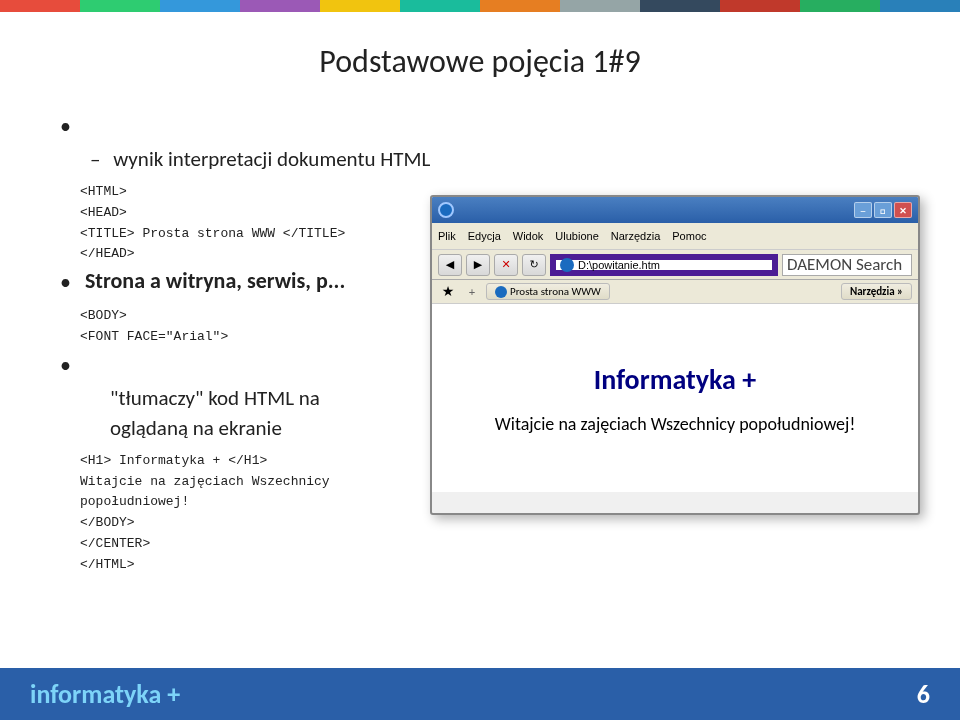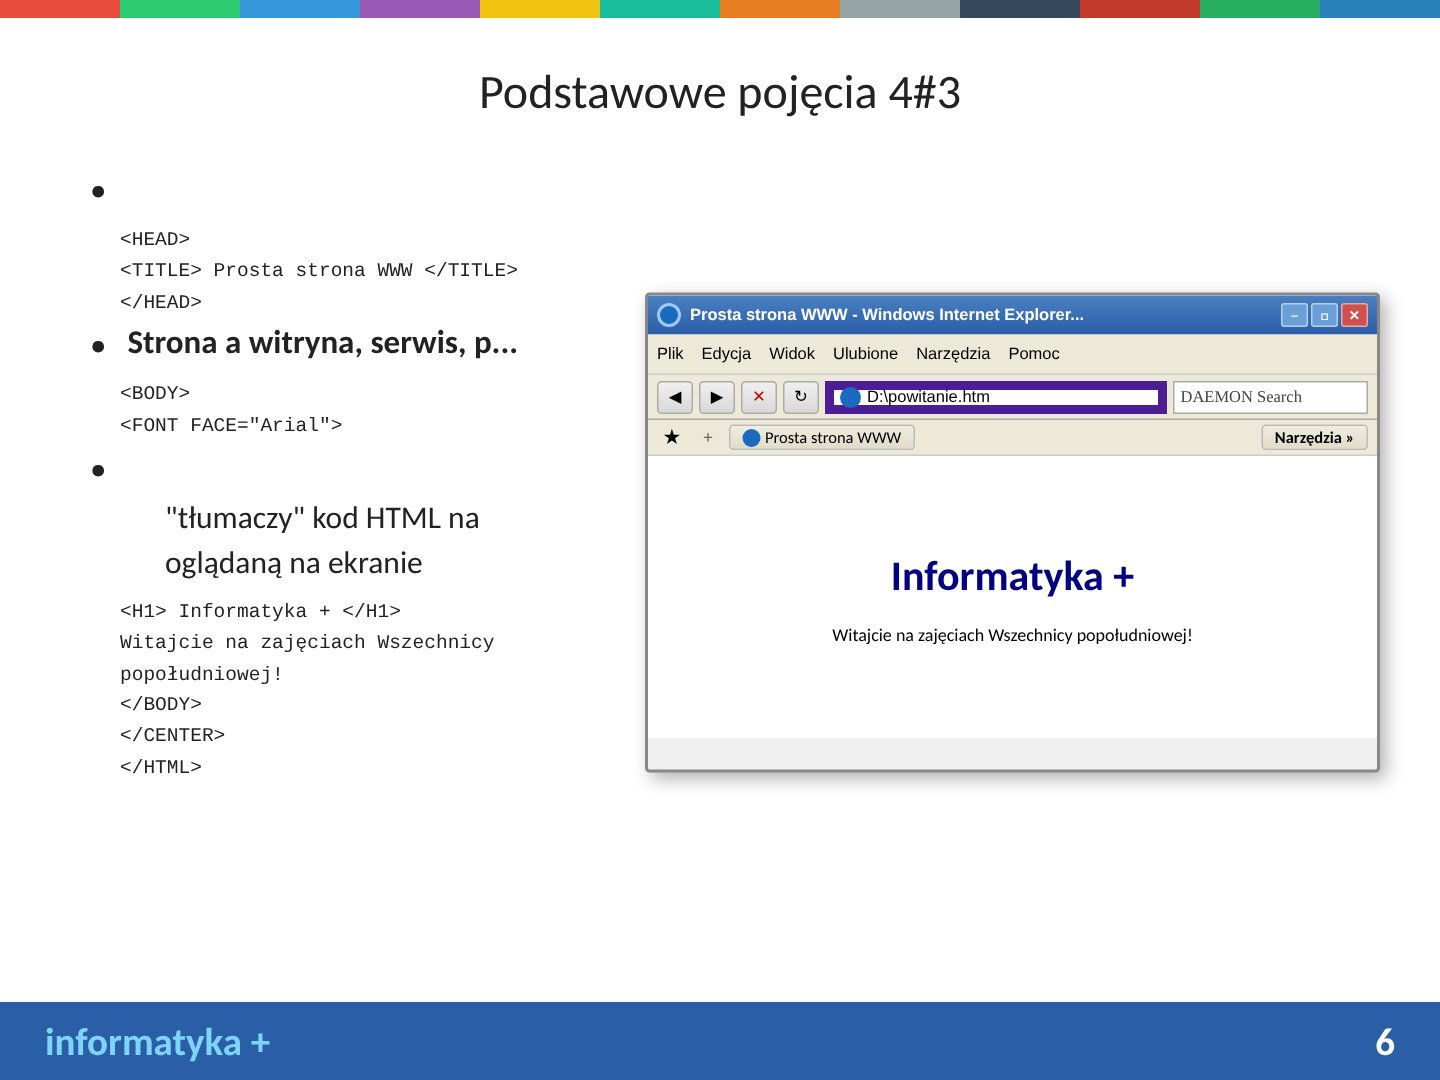--- a/index.html
+++ b/index.html
@@ -246,21 +246,21 @@
 
     .browser-h1 {
       font-size: 28px;
       font-weight: bold;
       color: #000080;
       margin-bottom: 16px;
       text-align: center;
     }
 
     .browser-text {
-      font-size: 12px;
+      font-size: 18px;
       color: #000;
       text-align: center;
     }
 
     
     .bottom-bar {
       position: absolute;
       bottom: 0;
       left: 0;
       width: 100%;
@@ -302,29 +302,34 @@
   <div class="top-bar-segment" style="background:#e67e22;"></div>
   <div class="top-bar-segment" style="background:#95a5a6;"></div>
   <div class="top-bar-segment" style="background:#34495e;"></div>
   <div class="top-bar-segment" style="background:#c0392b;"></div>
   <div class="top-bar-segment" style="background:#27ae60;"></div>
   <div class="top-bar-segment" style="background:#2980b9;"></div>
 </div>
 
 <div class="main-content">
 
-  <h1 class="slide-title">Podstawowe pojęcia 4#3</h1>
+  <h1 class="slide-title">Podstawowe pojęcia 1#9</h1>
 
   <div class="bullet-section">
     <div class="bullet-item">
       <span class="bullet-dot">•</span>
     </div>
+    <div class="sub-item">
+      <span class="dash">–</span>
+      <span>wynik interpretacji dokumentu HTML</span>
+    </div>
   </div>
 
   <div class="code-area" style="margin-bottom:2px;">
+    <div>&lt;HTML&gt;</div>
     <div>&lt;HEAD&gt;</div>
     <div>&lt;TITLE&gt; Prosta strona WWW &lt;/TITLE&gt;</div>
     <div>&lt;/HEAD&gt;</div>
   </div>
 
   <div class="bullet-section" style="margin-top:0;">
     <div class="bullet-item">
       <span class="bullet-dot">•</span>
       <span class="bullet-text">Strona a witryna, serwis, p...</span>
     </div>
@@ -357,21 +362,20 @@
     <div>&lt;/HTML&gt;</div>
   </div>
 
 </div>
 
 <div class="browser-window">
 
   <div class="browser-titlebar">
     <div style="display:flex;align-items:center;gap:6px;flex:1;overflow:hidden;">
       <span style="width:16px;height:16px;background:#1a6bbf;border-radius:50%;flex-shrink:0;display:inline-block;border:2px solid #a0c8ff;"></span>
-      <span class="browser-title-text">Prosta strona WWW - Windows Internet Explorer...</span>
     </div>
     <div class="browser-window-controls">
       <div class="win-btn min">─</div>
       <div class="win-btn max">□</div>
       <div class="win-btn close">✕</div>
     </div>
   </div>
 
   <div class="browser-menu-bar">
     <span class="browser-menu-item">Plik</span>
@@ -385,21 +389,21 @@
   <div class="browser-toolbar">
     <div class="browser-nav-btn">◀</div>
     <div class="browser-nav-btn">▶</div>
     <div class="browser-nav-btn" style="color:#cc0000;">✕</div>
     <div class="browser-nav-btn">↻</div>
     <div class="browser-address-bar">
       <span style="width:14px;height:14px;background:#1a6bbf;border-radius:50%;margin-right:4px;flex-shrink:0;display:inline-block;"></span>
       <span style="font-size:11px;">D:\powitanie.htm</span>
     </div>
     <div style="display:flex;align-items:center;background:white;border:1px solid #aaa;height:22px;width:130px;padding:0 4px;gap:2px;">
-      <span style="font-size:11px;color:#444;font-family:Liberation Serif, serif;">DAEMON Search</span>
+      <span style="font-size:17px;color:#444;">DAEMON Search</span>
     </div>
   </div>
 
   <div class="browser-bookmarks-bar">
     <div class="bookmarks-icon">★</div>
     <div class="bookmarks-icon" style="font-size:12px;color:#666;">+</div>
     <div class="bookmark-item">
       <span style="width:12px;height:12px;background:#1a6bbf;border-radius:50%;display:inline-block;"></span>
       <span>Prosta strona WWW</span>
     </div>

